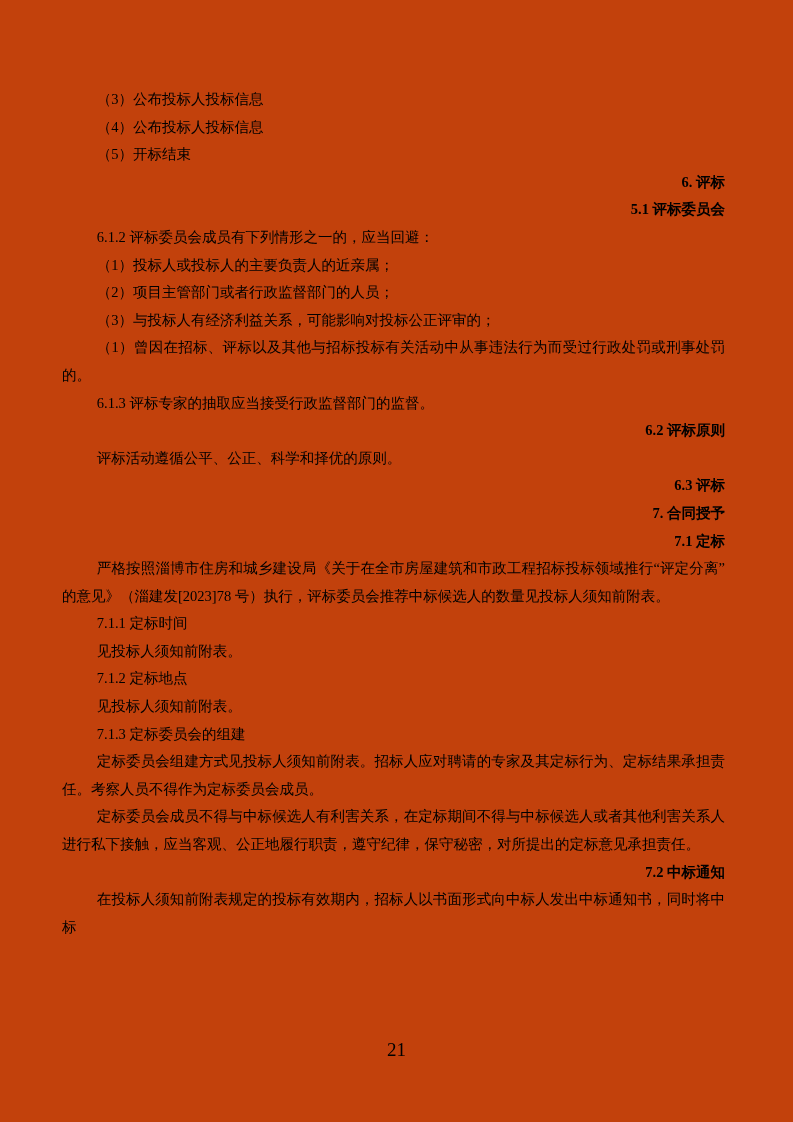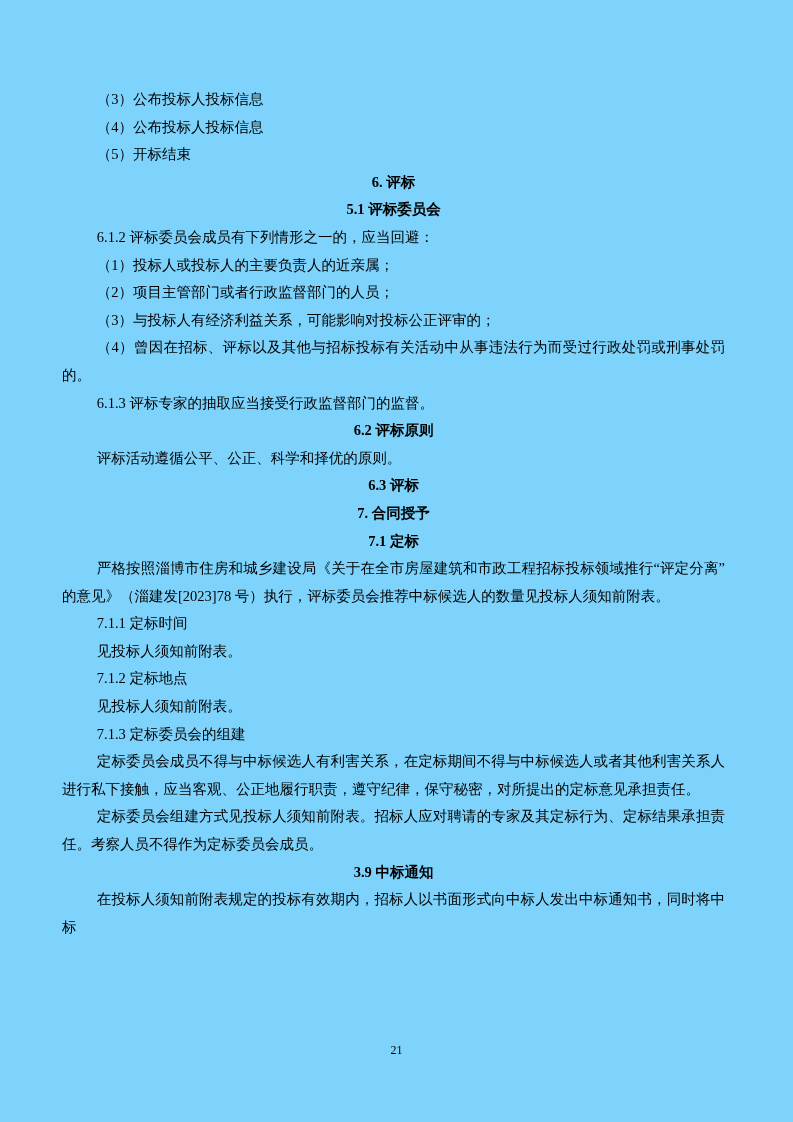--- a/index.html
+++ b/index.html
@@ -1,72 +1,72 @@
 <!DOCTYPE html>
 <html lang="zh"><head>
 <meta charset="utf-8">
 <style>
   * { margin: 0; padding: 0; box-sizing: border-box; }
   html, body { background: #ffffff; }
   .page {
     position: relative;
     width: 793px;
     height: 1122px;
-    background: #7dd3fc;
+    background: #c2410c;
     font-family: "Liberation Serif", "DejaVu Serif", serif;
     color: #000000;
     overflow: hidden;
   }
   .content {
     position: absolute;
     left: 62px;
     top: 86px;
     width: 663px;
     font-size: 14.5px;
     line-height: 27.6px;
   }
   .block { text-align: justify; }
-  .heading { font-weight: bold; text-align: center; }
+  .heading { font-weight: bold; text-align: right; }
   .indent { text-indent: 2.4em; }
   .page-number {
     position: absolute;
     left: 0;
     top: 1040px;
     width: 100%;
     text-align: center;
-    font-size: 12px;
+    font-size: 19px;
     line-height: 20px;
   }
 </style>
 </head>
 <body>
 
 <div class="page">
   <div class="content">
     <div class="block indent">（3）公布投标人投标信息</div>
     <div class="block indent">（4）公布投标人投标信息</div>
     <div class="block indent">（5）开标结束</div>
     <div class="block heading">6. 评标</div>
     <div class="block heading">5.1 评标委员会</div>
     <div class="block indent">6.1.2 评标委员会成员有下列情形之一的，应当回避：</div>
     <div class="block indent">（1）投标人或投标人的主要负责人的近亲属；</div>
     <div class="block indent">（2）项目主管部门或者行政监督部门的人员；</div>
     <div class="block indent">（3）与投标人有经济利益关系，可能影响对投标公正评审的；</div>
-    <div class="block indent">（4）曾因在招标、评标以及其他与招标投标有关活动中从事违法行为而受过行政处罚或刑事处罚的。</div>
+    <div class="block indent">（1）曾因在招标、评标以及其他与招标投标有关活动中从事违法行为而受过行政处罚或刑事处罚的。</div>
     <div class="block indent">6.1.3 评标专家的抽取应当接受行政监督部门的监督。</div>
     <div class="block heading">6.2 评标原则</div>
     <div class="block indent">评标活动遵循公平、公正、科学和择优的原则。</div>
     <div class="block heading">6.3 评标</div>
     <div class="block heading">7. 合同授予</div>
     <div class="block heading">7.1 定标</div>
     <div class="block indent">严格按照淄博市住房和城乡建设局《关于在全市房屋建筑和市政工程招标投标领域推行“评定分离”的意见》（淄建发[2023]78 号）执行，评标委员会推荐中标候选人的数量见投标人须知前附表。</div>
     <div class="block indent">7.1.1 定标时间</div>
     <div class="block indent">见投标人须知前附表。</div>
     <div class="block indent">7.1.2 定标地点</div>
     <div class="block indent">见投标人须知前附表。</div>
     <div class="block indent">7.1.3 定标委员会的组建</div>
+    <div class="block indent">定标委员会组建方式见投标人须知前附表。招标人应对聘请的专家及其定标行为、定标结果承担责任。考察人员不得作为定标委员会成员。</div>
     <div class="block indent">定标委员会成员不得与中标候选人有利害关系，在定标期间不得与中标候选人或者其他利害关系人进行私下接触，应当客观、公正地履行职责，遵守纪律，保守秘密，对所提出的定标意见承担责任。</div>
-    <div class="block indent">定标委员会组建方式见投标人须知前附表。招标人应对聘请的专家及其定标行为、定标结果承担责任。考察人员不得作为定标委员会成员。</div>
-    <div class="block heading">3.9 中标通知</div>
+    <div class="block heading">7.2 中标通知</div>
     <div class="block indent">在投标人须知前附表规定的投标有效期内，招标人以书面形式向中标人发出中标通知书，同时将中标</div>
   </div>
   <div class="page-number">21</div>
 </div>
 
 </body></html>

